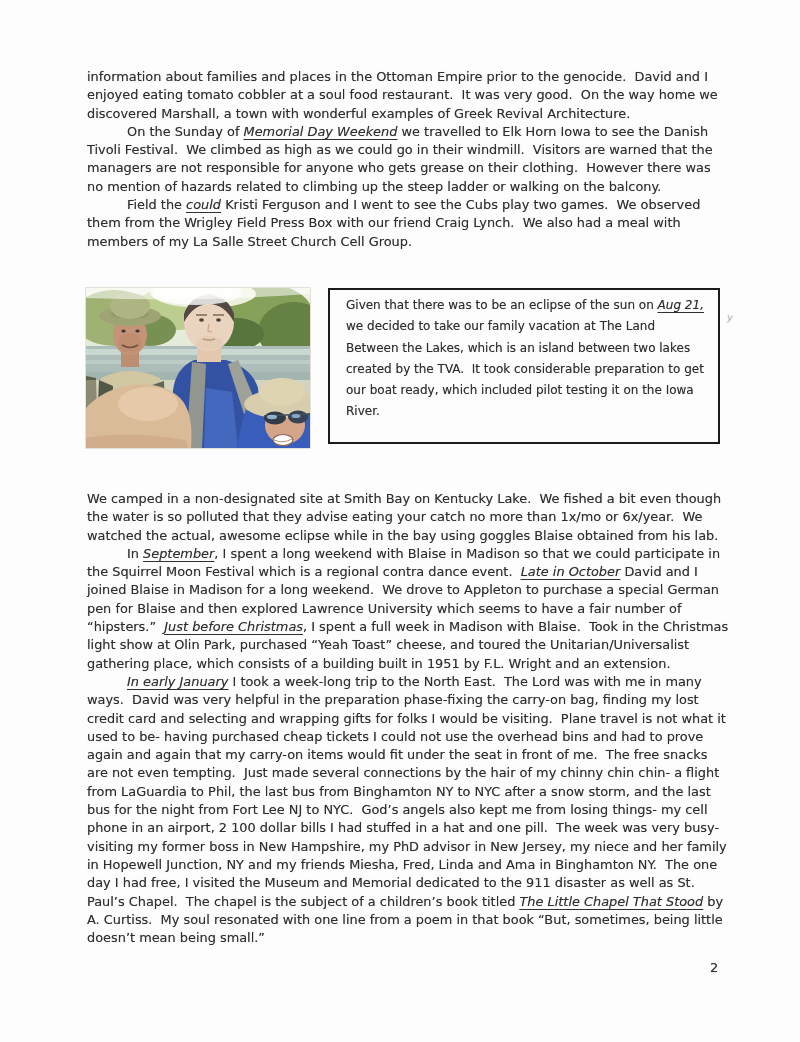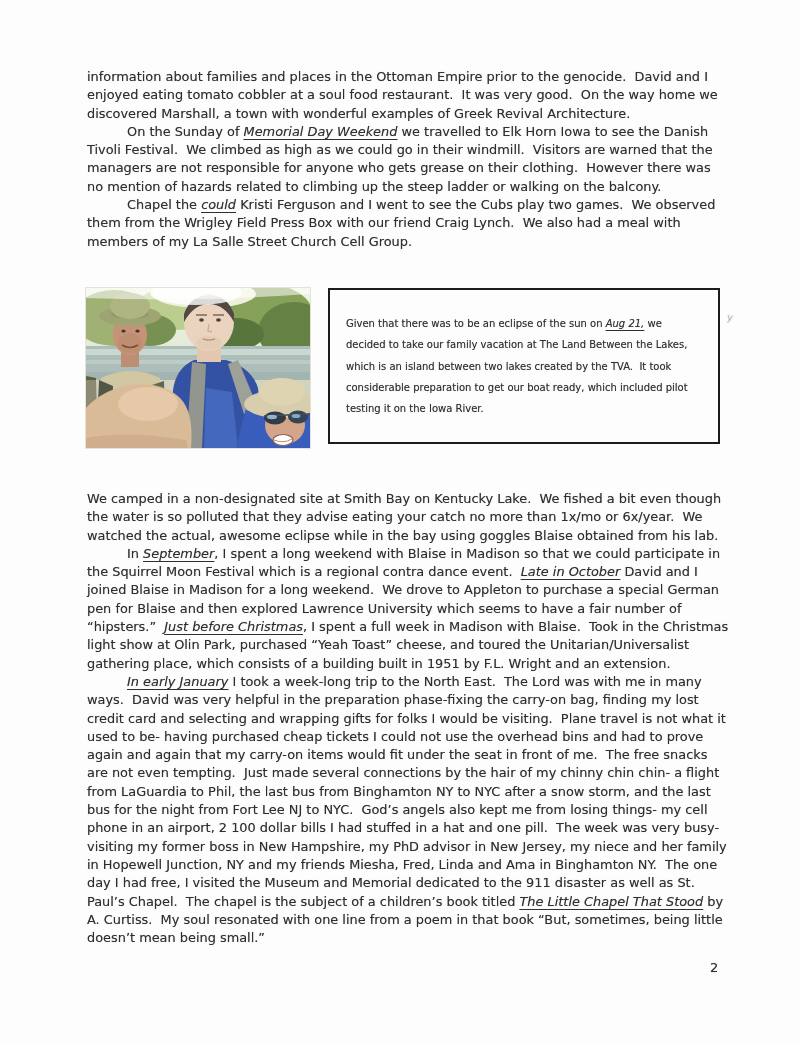--- a/index.html
+++ b/index.html
@@ -36,22 +36,22 @@
   }
   .callout{
     position:absolute;left:328px;top:288px;
     width:392px;height:156px;
     border:2px solid #1c1c1c;
     box-sizing:border-box;
     background:#fdfdfd;
   }
   .callout p{
     margin:0;
-    padding:23px 14px 0 16px;
-    font-size:10px;
+    padding:5px 14px 0 16px;
+    font-size:12px;
     line-height:21.3px;
     white-space:pre-wrap;
     text-shadow:0 0 0.7px rgba(60,60,60,0.5);
   }
   .artifact{
     position:absolute;left:727px;top:312px;
     font-size:10px;color:#a9a9a9;
     transform:rotate(12deg);
     filter:blur(0.4px);
   }
@@ -62,21 +62,21 @@
   }
 </style>
 </head>
 <body>
 
 <div class="sheet">
 
   <div class="text-flow" id="flow-top">
       <p class="para"><span>information about families and places in the Ottoman Empire prior to the genocide.  David and I enjoyed eating tomato cobbler at a soul food restaurant.  It was very good.  On the way home we discovered Marshall, a town with wonderful examples of Greek Revival Architecture.</span></p>
       <p class="para indent"><span>On the Sunday of </span><span class="u">Memorial Day Weekend</span><span> we travelled to Elk Horn Iowa to see the Danish Tivoli Festival.  We climbed as high as we could go in their windmill.  Visitors are warned that the managers are not responsible for anyone who gets grease on their clothing.  However there was no mention of hazards related to climbing up the steep ladder or walking on the balcony.</span></p>
-      <p class="para indent"><span>Chapel the </span><span class="u">could</span><span> Kristi Ferguson and I went to see the Cubs play two games.  We observed them from the Wrigley Field Press Box with our friend Craig Lynch.  We also had a meal with members of my La Salle Street Church Cell Group.</span></p>
+      <p class="para indent"><span>Field the </span><span class="u">could</span><span> Kristi Ferguson and I went to see the Cubs play two games.  We observed them from the Wrigley Field Press Box with our friend Craig Lynch.  We also had a meal with members of my La Salle Street Church Cell Group.</span></p>
     </div>
 
   <div class="photo">
     <svg viewBox="0 0 224 160" width="224" height="160">
       <defs>
         <linearGradient id="sky" x1="0" y1="0" x2="0" y2="1">
           <stop offset="0" stop-color="#eff3e2"></stop>
           <stop offset="1" stop-color="#cdd8c2"></stop>
         </linearGradient>
       </defs>

